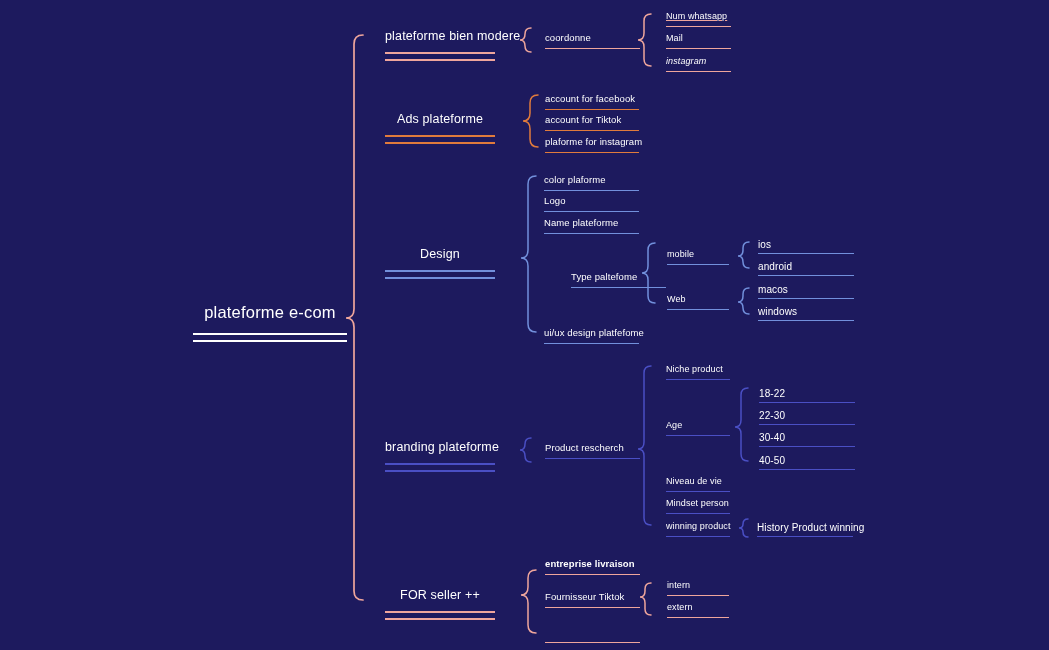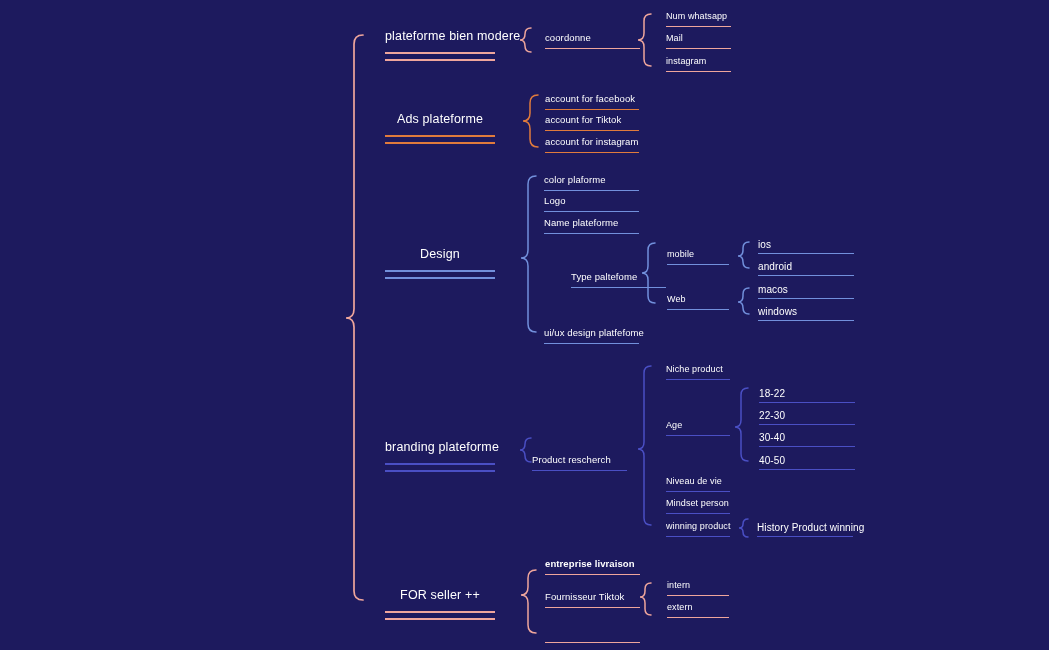--- a/index.html
+++ b/index.html
@@ -117,56 +117,60 @@
         <path d="M536 570 q-8 0 -8 8 L528 587 q0 8 -7 8 q7 0 7 8 L528 625 q0 8 8 8"></path>
       </g>
 
       <g stroke="#efa69c">
         <path d="M651 583 q-6 0 -6 6 L645 591 q0 6 -5 6 q5 0 5 6 L645 609 q0 6 6 6"></path>
       </g>
 
     </g>
   </svg>
 
+  <div class="node" id="root-node">
+    <span class="label">plateforme e-com</span>
+    <span class="rule"></span>
+  </div>
 
   <div class="node lvl1" style="left:385px;top:30px;color:#efa69c;">
     <span class="label">plateforme bien modere</span>
     <span class="rule"></span>
   </div>
   <div class="node lvl2" style="left:545px;top:33px;width:95px;color:#efa69c;">
     <span class="label">coordonne</span>
     <span class="rule"></span>
   </div>
-  <div class="node lvl3" style="left:666px;top:12px;width:65px;color:#efa69c;">
+  <div class="node lvl3" style="left:666px;top:12px;width:65px;color:#efa69c;text-decoration:underline;">
     <span class="label">Num whatsapp</span>
     <span class="rule"></span>
   </div>
   <div class="node lvl3" style="left:666px;top:34px;width:65px;color:#efa69c;">
     <span class="label">Mail</span>
     <span class="rule"></span>
   </div>
-  <div class="node lvl3" style="left:666px;top:57px;width:65px;color:#efa69c;">
+  <div class="node lvl3" style="left:666px;top:57px;width:65px;color:#efa69c;font-style:italic;">
     <span class="label">instagram</span>
     <span class="rule"></span>
   </div>
 
   <div class="node lvl1" style="left:385px;top:113px;color:#e07b3c;">
     <span class="label">Ads plateforme</span>
     <span class="rule"></span>
   </div>
   <div class="node lvl2" style="left:545px;top:94px;width:94px;color:#e07b3c;">
     <span class="label">account for facebook</span>
     <span class="rule"></span>
   </div>
   <div class="node lvl2" style="left:545px;top:115px;width:94px;color:#e07b3c;">
     <span class="label">account for Tiktok</span>
     <span class="rule"></span>
   </div>
   <div class="node lvl2" style="left:545px;top:137px;width:94px;color:#e07b3c;">
-    <span class="label">account for instagram</span>
+    <span class="label">plaforme for instagram</span>
     <span class="rule"></span>
   </div>
 
   <div class="node lvl1" style="left:385px;top:248px;color:#7290dc;">
     <span class="label">Design</span>
     <span class="rule"></span>
   </div>
   <div class="node lvl2" style="left:544px;top:175px;width:95px;color:#7290dc;">
     <span class="label">color plaforme</span>
     <span class="rule"></span>
@@ -209,21 +213,21 @@
   </div>
   <div class="node lvl2" style="left:544px;top:328px;width:95px;color:#7290dc;">
     <span class="label">ui/ux design platfefome</span>
     <span class="rule"></span>
   </div>
 
   <div class="node lvl1" style="left:385px;top:441px;color:#4a4fc4;">
     <span class="label">branding plateforme</span>
     <span class="rule"></span>
   </div>
-  <div class="node lvl2" style="left:532px;top:443px;width:95px;color:#4a4fc4;margin-top:12px;">
+  <div class="node lvl2" style="left:545px;top:443px;width:95px;color:#4a4fc4;">
     <span class="label">Product rescherch</span>
     <span class="rule"></span>
   </div>
   <div class="node lvl3" style="left:666px;top:365px;width:64px;color:#4a4fc4;">
     <span class="label">Niche product</span>
     <span class="rule"></span>
   </div>
   <div class="node lvl3" style="left:666px;top:421px;width:64px;color:#4a4fc4;">
     <span class="label">Age</span>
     <span class="rule"></span>

